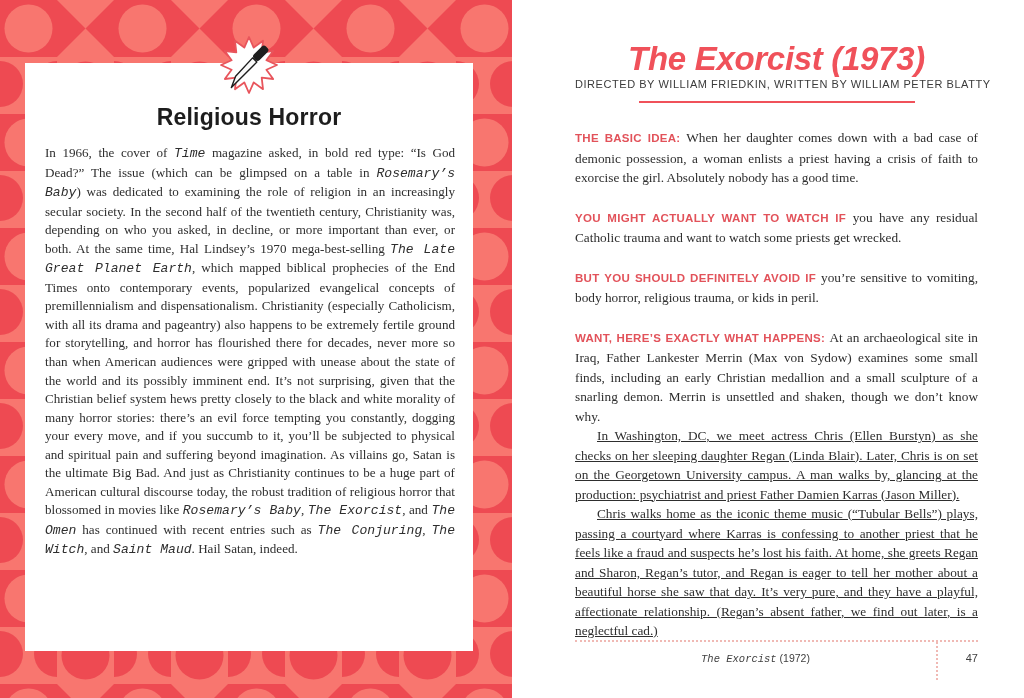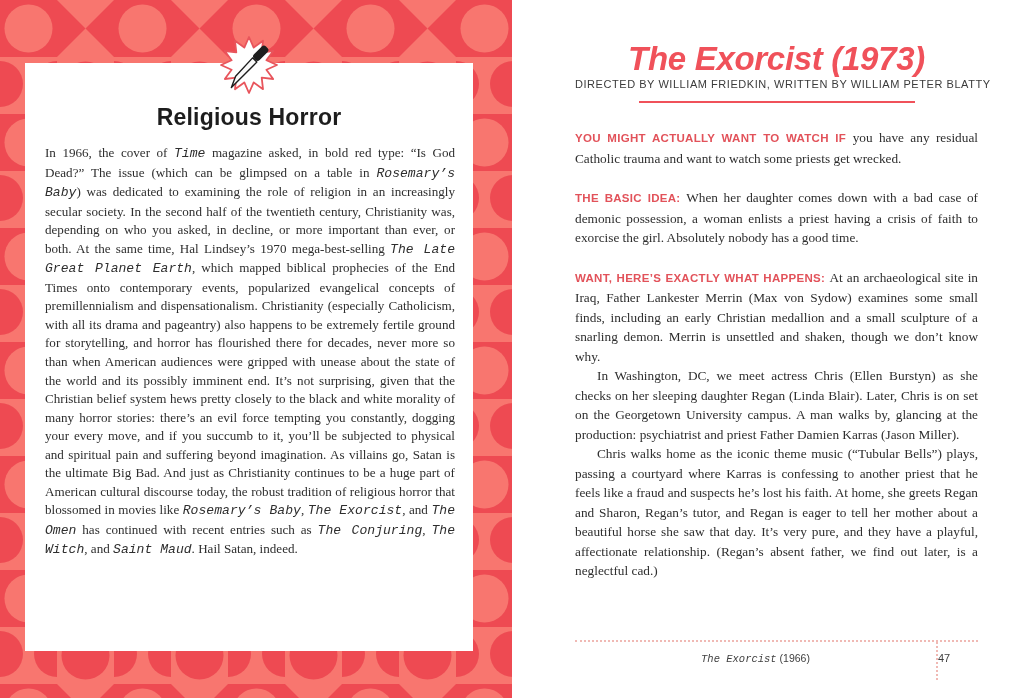--- a/index.html
+++ b/index.html
@@ -34,35 +34,35 @@
     margin:40px 0 0 0;
   }
   .byline{
     font-family:"Liberation Sans", sans-serif;font-size:11px;letter-spacing:.55px;
     color:#3b3b3b;margin-top:0;white-space:nowrap;
   }
   .title-rule{width:276px;height:2px;background:#F0515A;margin:11px auto 0 auto;}
   .sections{margin-top:25px;font-size:13.3px;line-height:19.5px;color:#2e2e2e;text-align:justify;}
   .section{margin-bottom:20px;}
   .section p{margin:0;}
-  .section p.indent{text-indent:22px;}
+  .section p.indent{text-indent:22px;text-decoration:underline;}
   .label{
     font-family:"Liberation Sans", sans-serif;font-weight:700;
     font-size:11.5px;letter-spacing:.3px;color:#E2525A;
   }
   .footer{
     position:absolute;left:63px;top:640px;width:403px;
     border-top:2px dotted #F0B9B4;display:flex;align-items:stretch;
   }
   .footer-title{
     flex:1;text-align:center;font-family:"Liberation Sans", sans-serif;
     font-size:10.5px;color:#3f3f3f;padding-top:10px;
   }
   .footer-num{
-    width:40px;border-left:2px dotted #F0B9B4;text-align:left;
+    width:40px;border-left:2px dotted #F0B9B4;text-align:right;
     font-family:"Liberation Sans", sans-serif;font-size:11px;color:#3f3f3f;
     padding-top:10px;padding-bottom:16px;
   }
   .page-edge-strip{
     position:absolute;right:0;top:0;width:16px;height:682px;background:#EE4A52;
   }
 </style>
 </head>
 <body>
 
@@ -97,32 +97,35 @@
   </div>
 </div>
 
 <div class="right-page">
   <div class="right-col">
     <h1 class="movie-title">The Exorcist (1973)</h1>
     <div class="byline">DIRECTED BY WILLIAM FRIEDKIN, WRITTEN BY WILLIAM PETER BLATTY</div>
     <div class="title-rule"></div>
     <div class="sections">
         <div class="section">
+          <p><span class="label">THE BASIC IDEA: </span>When her daughter comes down with a bad case of demonic possession, a woman enlists a priest having a crisis of faith to exorcise the girl. Absolutely nobody has a good time.</p>
+        </div>
+        <div class="section">
           <p><span class="label">YOU MIGHT ACTUALLY WANT TO WATCH IF </span>you have any residual Catholic trauma and want to watch some priests get wrecked.</p>
         </div>
         <div class="section">
-          <p><span class="label">THE BASIC IDEA: </span>When her daughter comes down with a bad case of demonic possession, a woman enlists a priest having a crisis of faith to exorcise the girl. Absolutely nobody has a good time.</p>
+          <p><span class="label">BUT YOU SHOULD DEFINITELY AVOID IF </span>you’re sensitive to vomiting, body horror, religious trauma, or kids in peril.</p>
         </div>
         <div class="section">
           <p><span class="label">WANT, HERE’S EXACTLY WHAT HAPPENS: </span>At an archaeological site in Iraq, Father Lankester Merrin (Max von Sydow) examines some small finds, including an early Christian medallion and a small sculpture of a snarling demon. Merrin is unsettled and shaken, though we don’t know why.</p>
           <p class="indent">In Washington, DC, we meet actress Chris (Ellen Burstyn) as she checks on her sleeping daughter Regan (Linda Blair). Later, Chris is on set on the Georgetown University campus. A man walks by, glancing at the production: psychiatrist and priest Father Damien Karras (Jason Miller).</p>
           <p class="indent">Chris walks home as the iconic theme music (“Tubular Bells”) plays, passing a courtyard where Karras is confessing to another priest that he feels like a fraud and suspects he’s lost his faith. At home, she greets Regan and Sharon, Regan’s tutor, and Regan is eager to tell her mother about a beautiful horse she saw that day. It’s very pure, and they have a playful, affectionate relationship. (Regan’s absent father, we find out later, is a neglectful cad.)</p>
         </div>
       </div>
   </div>
 
   <div class="footer">
-    <div class="footer-title"><span class="it">The Exorcist</span><span> (1966)</span></div>
+    <div class="footer-title"><span class="it">The Exorcist</span><span> (1972)</span></div>
     <div class="footer-num">47</div>
   </div>
 
   <div class="page-edge-strip"></div>
 </div>
 
 </body></html>

